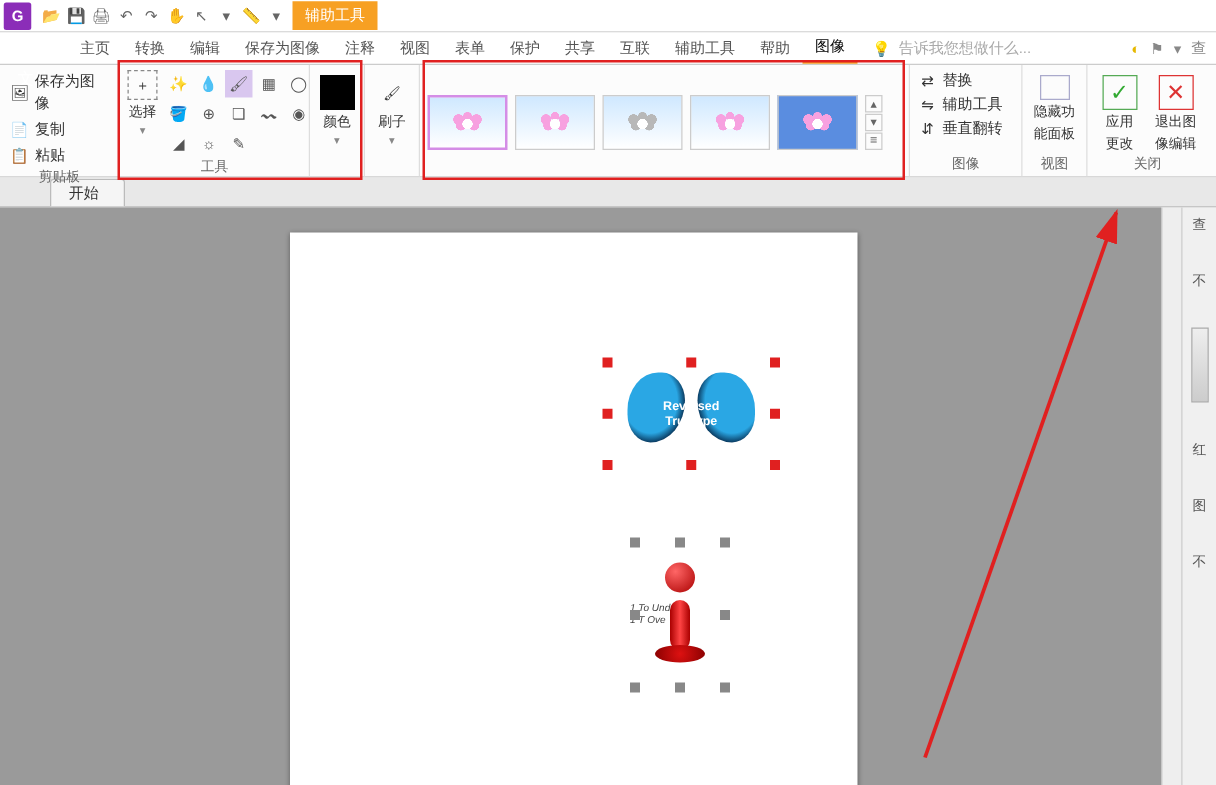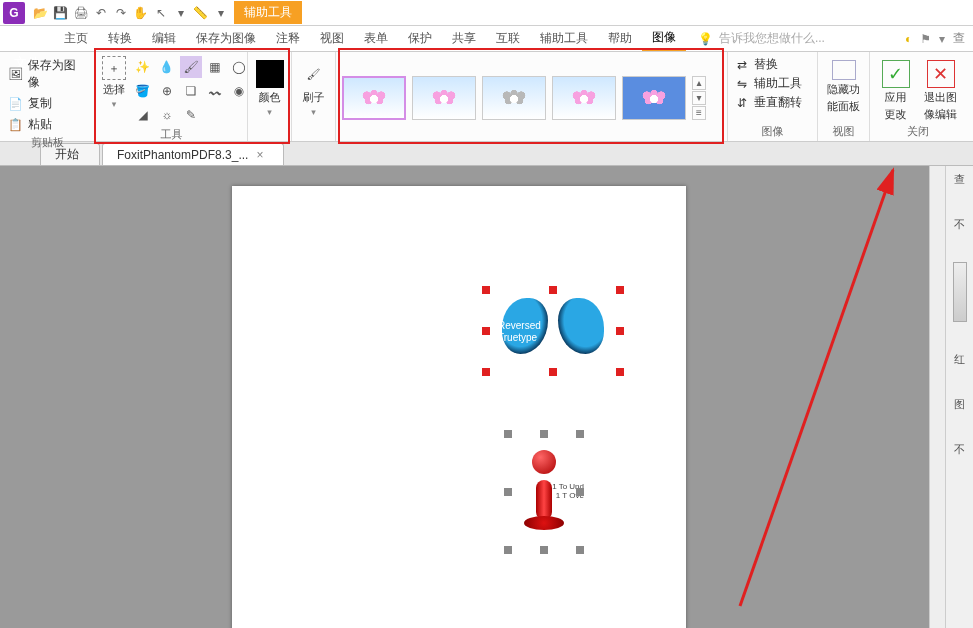--- a/index.html
+++ b/index.html
@@ -56,26 +56,26 @@
 
 .workarea { display:flex; height:calc(628px - 26px - 26px - 90px - 24px); }
 .canvas-wrap { flex:1; background:#9a9a9a; position:relative; overflow:hidden;}
 .page { position:absolute; left:232px; top:20px; width:454px; height:700px; background:#fff; box-shadow:0 0 4px rgba(0,0,0,.4);}
 .handle { width:8px; height:8px; background:#e02020; position:absolute; }
 .handle.g { background:#888;}
 .butterfly { position:absolute; width:110px; height:70px; }
 .bwing { position:absolute; width:46px; height:56px; background:radial-gradient(ellipse at 60% 40%, #2aa7e4 0 55%, #0b3f66 70%, #000 100%); border-radius:60% 80% 60% 90%;}
 .bwing.l { left:4px; top:2px; transform:scaleX(-1);}
 .bwing.r { right:4px; top:2px;}
-.butterfly .txt { position:absolute; left:0; right:0; top:24px; text-align:left; color:#fff; font-size:10px; line-height:12px;}
+.butterfly .txt { position:absolute; left:0; right:0; top:24px; text-align:center; color:#fff; font-size:10px; line-height:12px;font-weight:bold;}
 .chess { position:absolute; width:44px; height:84px;}
 .chess .base { position:absolute; bottom:0; left:2px; width:40px; height:14px; background:radial-gradient(circle,#d11 0,#800 100%); border-radius:50%;}
 .chess .stem { position:absolute; bottom:10px; left:14px; width:16px; height:40px; background:linear-gradient(90deg,#a00,#f44,#a00); border-radius:8px;}
 .chess .ball { position:absolute; top:4px; left:10px; width:24px; height:24px; background:radial-gradient(circle at 35% 30%,#f66,#a00); border-radius:50%;}
-.chess .txt { position:absolute; left:-18px; top:36px; font-size:8px; color:#444; width:80px; text-align:right;}
+.chess .txt { position:absolute; left:-18px; top:36px; font-size:8px; color:#444; width:80px; text-align:left;font-style:italic;}
 
 .right-panel { width:28px; background:#f0f0f0; border-left:1px solid #ccc; display:flex; flex-direction:column; align-items:center; gap:30px; padding-top:6px; font-size:11px; color:#555; writing-mode:horizontal-tb;}
 .right-panel .lbl { writing-mode:horizontal-tb; }
 
 .vscroll { width:16px; background:#eee; border-left:1px solid #ccc;}
 
 
 .arrow-svg { position:absolute; pointer-events:none; }
 </style>
 </head>
@@ -269,24 +269,20 @@
       </div>
     </div>
     <div class="group-label">关闭</div>
   </div>
 </div>
 
 <div class="tabstrip">
   <div class="doc-tab">
       <span>开始</span>
     </div>
-  <div class="doc-tab active">
-    <span>FoxitPhantomPDF8.3_...</span>
-    <span class="x">×</span>
-  </div>
 </div>
 
 <div class="workarea">
   <div class="canvas-wrap">
     <div class="page">
 
       <div style="position:absolute; left:254px; top:104px; width:134px; height:82px;">
         <div class="butterfly" style="left:12px; top:6px;">
           <div class="bwing l"></div>
             <div class="bwing r"></div>

